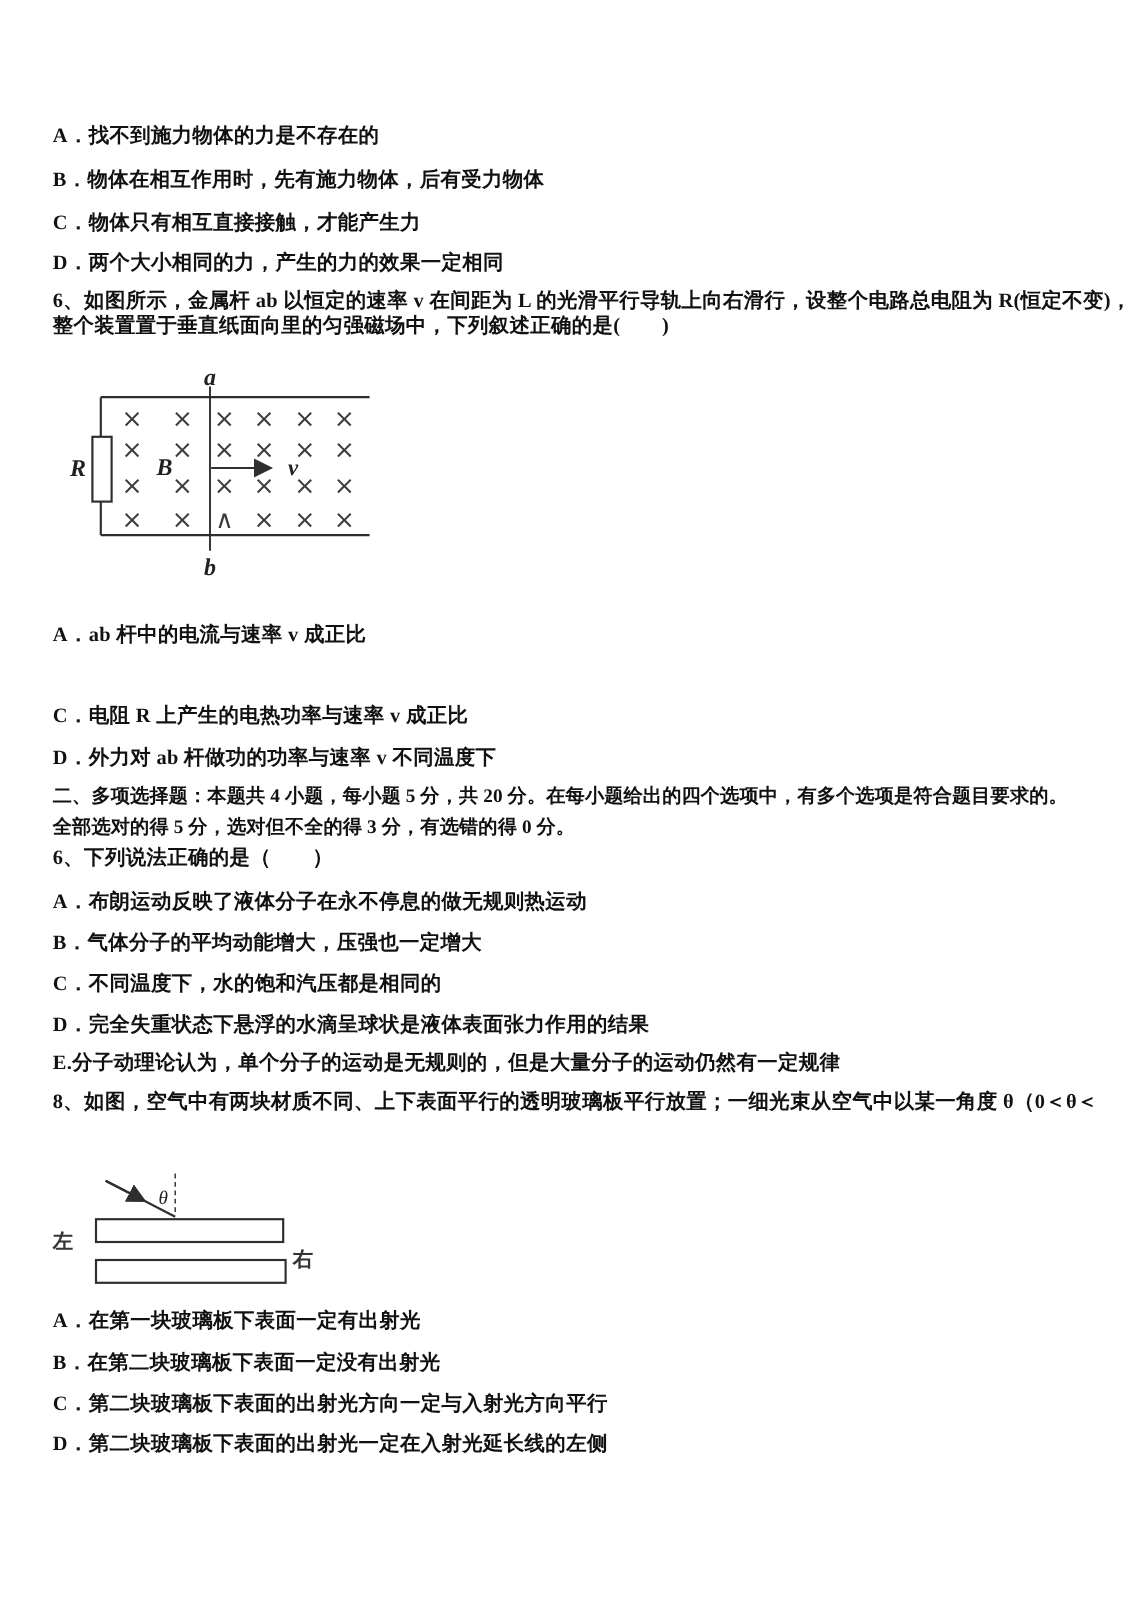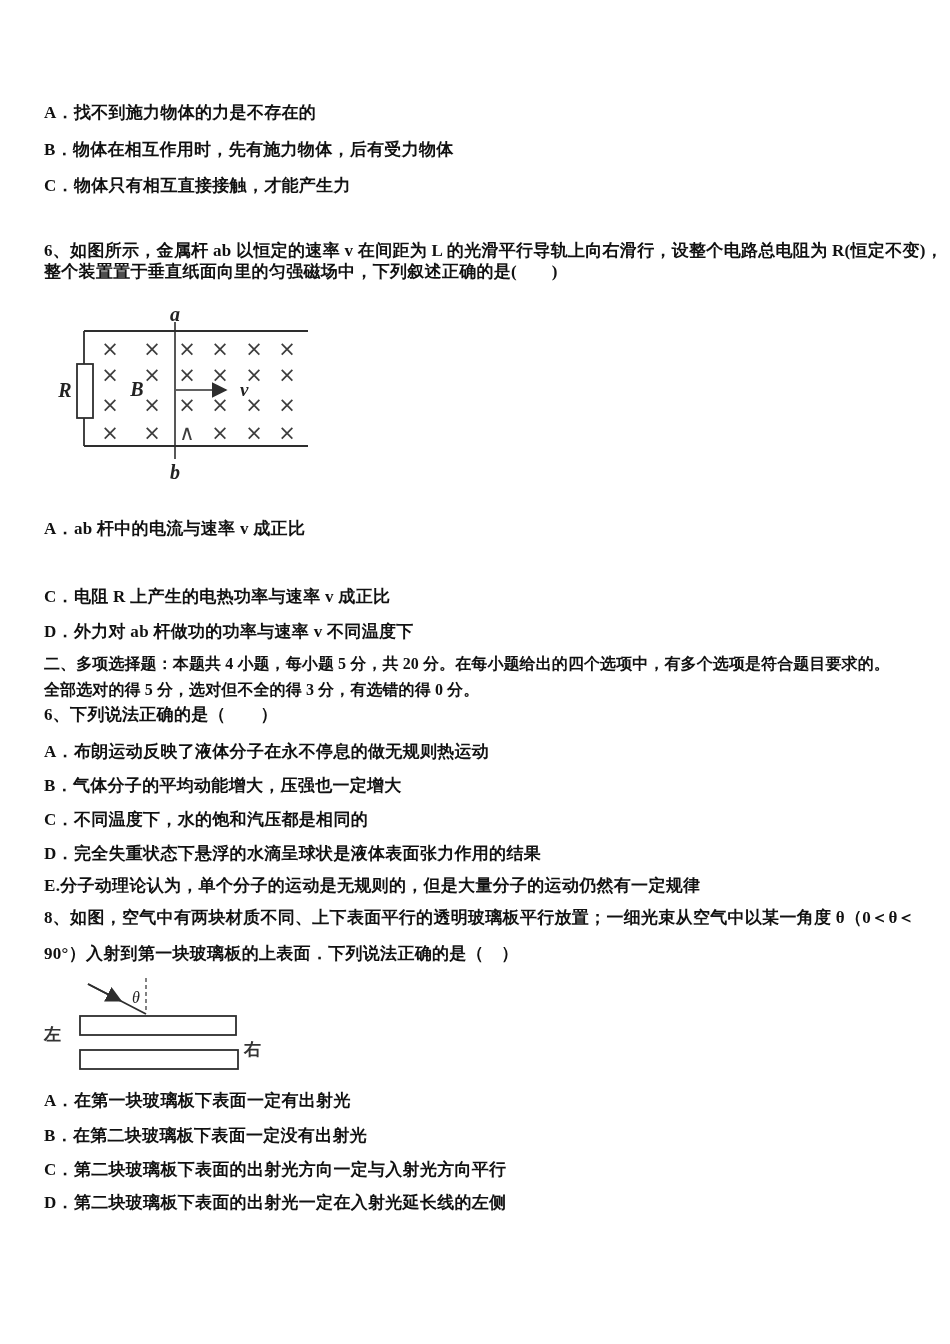--- a/index.html
+++ b/index.html
@@ -28,20 +28,21 @@
   .theta-label{font-size:16px;font-style:italic;fill:#222;}
 </style>
 </head>
 <body>
 
 <div class="page">
 
   <div class="line" style="top:103px">A．找不到施力物体的力是不存在的</div>
   <div class="line" style="top:140px">B．物体在相互作用时，先有施力物体，后有受力物体</div>
   <div class="line" style="top:176px">C．物体只有相互直接接触，才能产生力</div>
+  <div class="line" style="top:209px">D．两个大小相同的力，产生的力的效果一定相同</div>
 
   <div class="line" style="top:241px">6、如图所示，金属杆 ab 以恒定的速率 v 在间距为 L 的光滑平行导轨上向右滑行，设整个电路总电阻为 R(恒定不变)，</div>
   <div class="line" style="top:262px">整个装置置于垂直纸面向里的匀强磁场中，下列叙述正确的是(　　)</div>
 
   <div class="fig" style="left:50px;top:303px;width:270px;height:182px">
     <svg width="270" height="182" viewBox="0 0 270 182">
       <defs>
         <marker id="arrow-v" viewBox="0 0 10 10" refX="9" refY="5" markerWidth="10" markerHeight="10" orient="auto">
           <path d="M0,0 L10,5 L0,10 z" fill="#2e2e2e"></path>
         </marker>
@@ -100,21 +101,20 @@
   <div class="line header-line" style="top:680px">全部选对的得 5 分，选对但不全的得 3 分，有选错的得 0 分。</div>
 
   <div class="line" style="top:705px">6、下列说法正确的是（　　）</div>
   <div class="line" style="top:742px">A．布朗运动反映了液体分子在永不停息的做无规则热运动</div>
   <div class="line" style="top:776px">B．气体分子的平均动能增大，压强也一定增大</div>
   <div class="line" style="top:810px">C．不同温度下，水的饱和汽压都是相同的</div>
   <div class="line" style="top:844px">D．完全失重状态下悬浮的水滴呈球状是液体表面张力作用的结果</div>
   <div class="line" style="top:876px">E.分子动理论认为，单个分子的运动是无规则的，但是大量分子的运动仍然有一定规律</div>
 
   <div class="line" style="top:908px">8、如图，空气中有两块材质不同、上下表面平行的透明玻璃板平行放置；一细光束从空气中以某一角度 θ（0＜θ＜</div>
-  <div class="line" style="top:944px">90°）入射到第一块玻璃板的上表面．下列说法正确的是（　）</div>
 
   <div class="fig" style="left:40px;top:975px;width:240px;height:110px">
     <svg width="240" height="110" viewBox="0 0 240 110">
       <defs>
         <marker id="arrow-ray" viewBox="0 0 10 10" refX="8.5" refY="5" markerWidth="9" markerHeight="9" orient="auto">
           <path d="M0,0 L10,5 L0,10 z" fill="#2e2e2e"></path>
         </marker>
       </defs>
 
       <line class="ray" x1="48" y1="9" x2="106" y2="39"></line>

